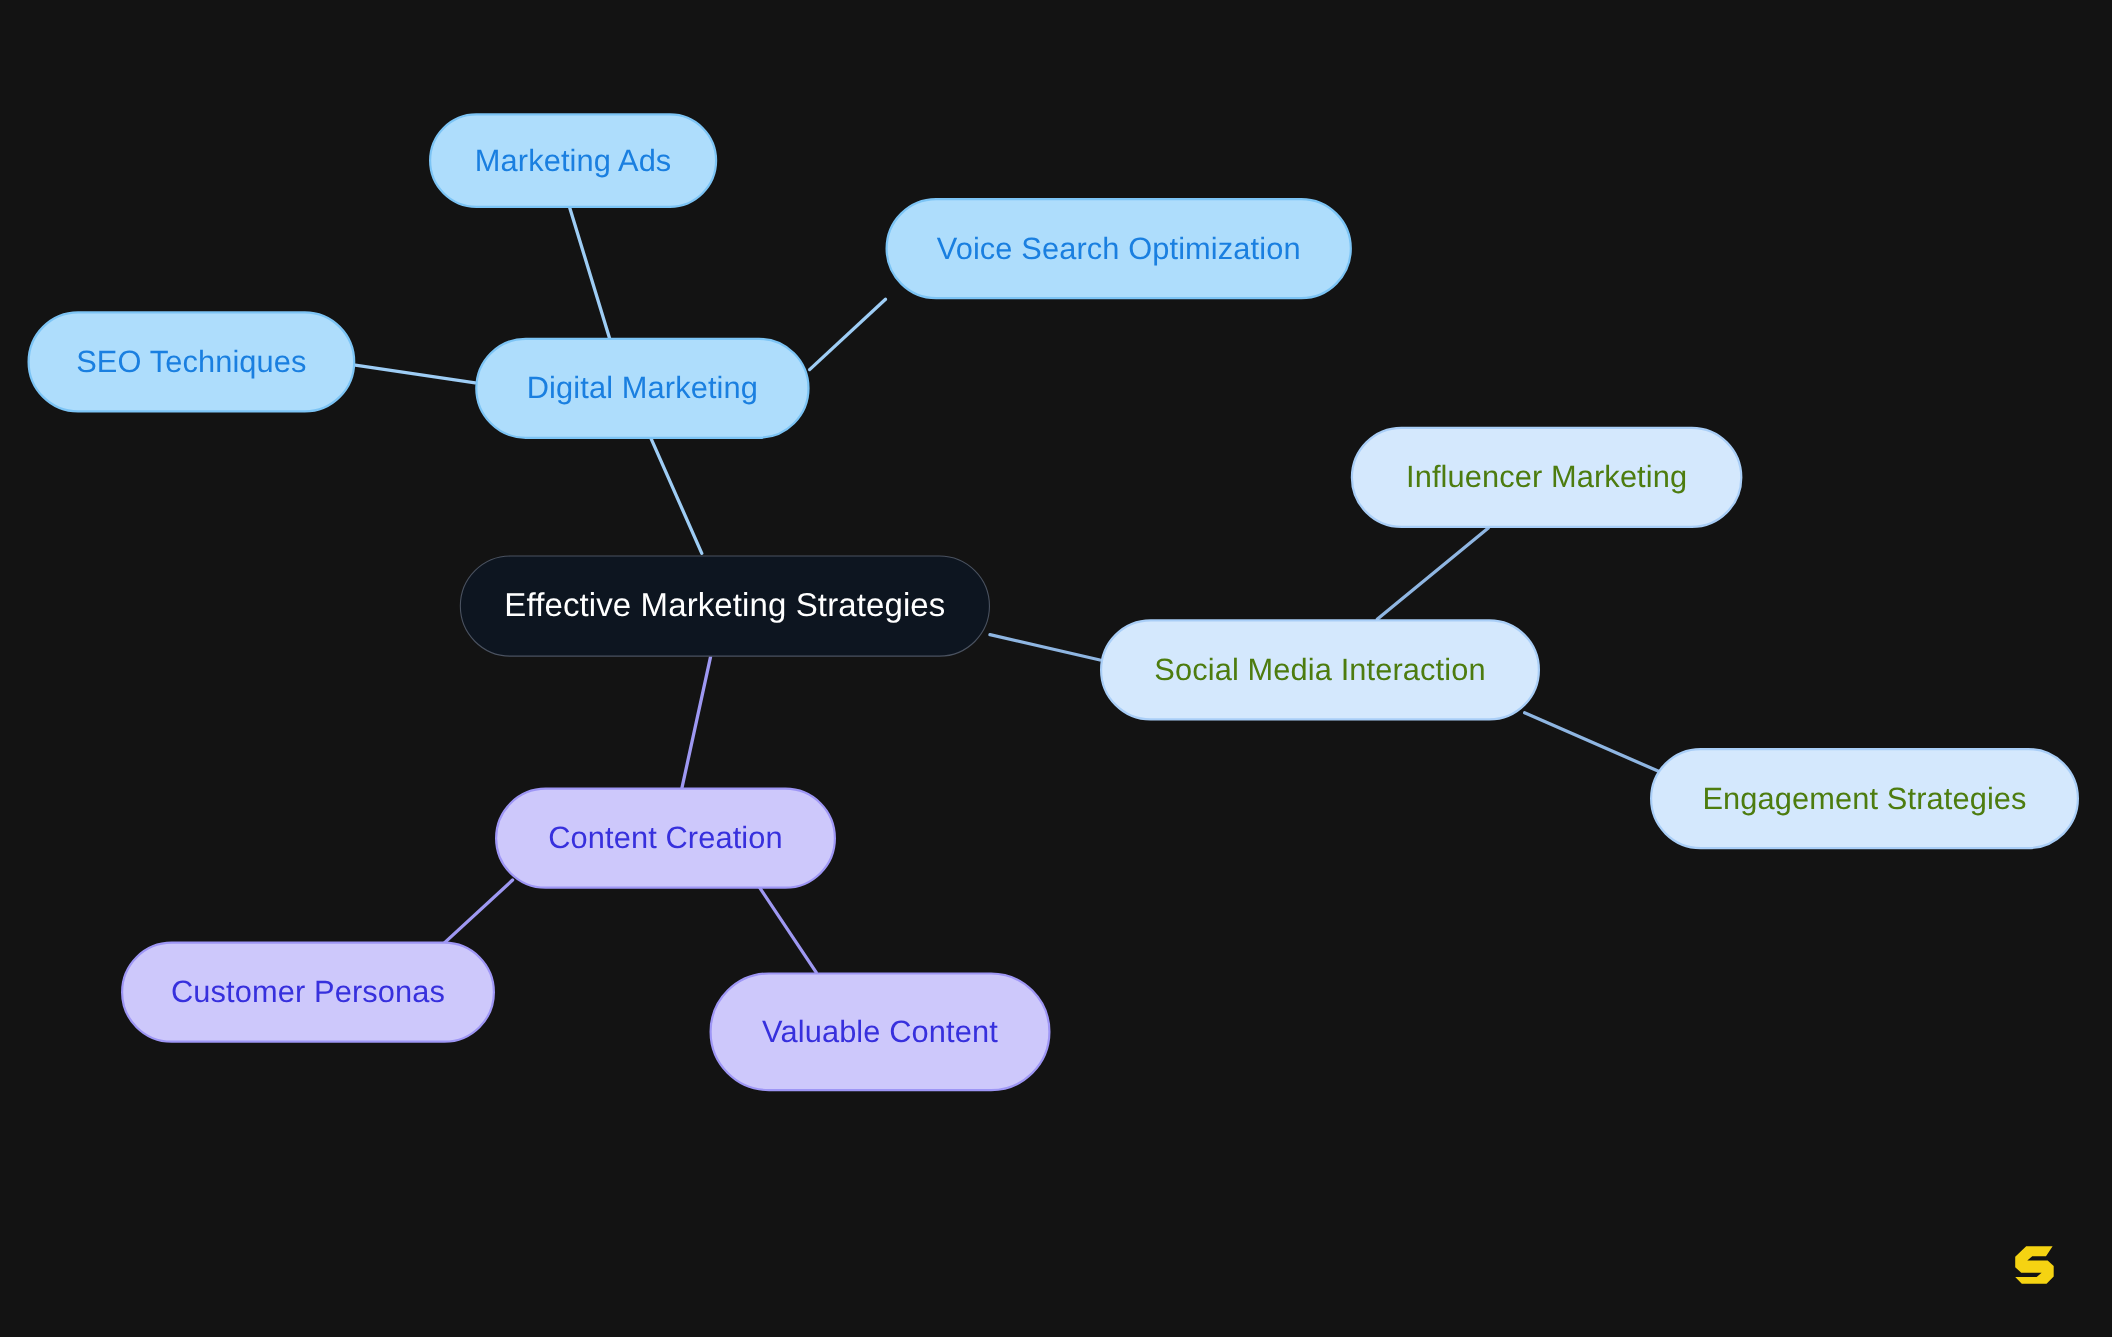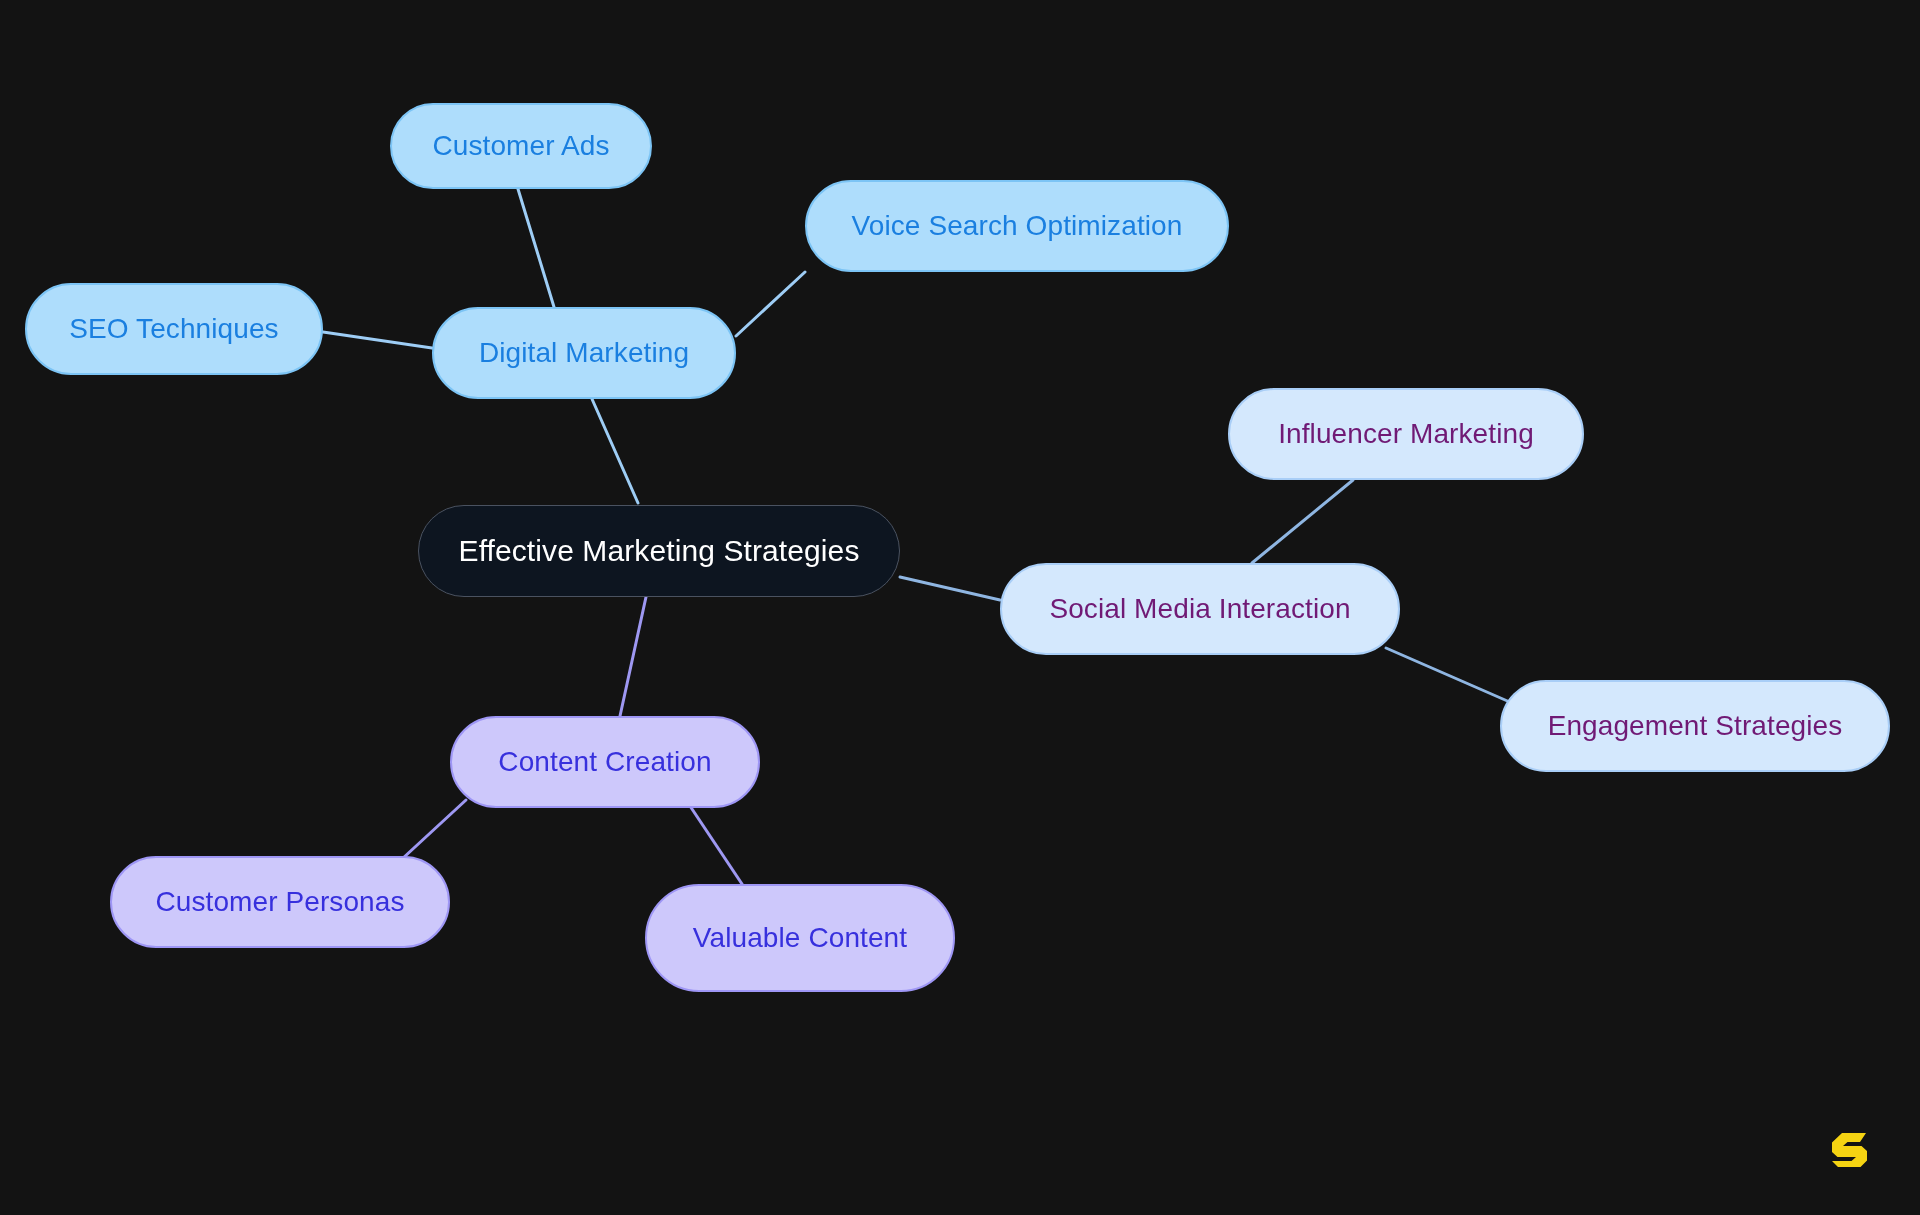--- a/index.html
+++ b/index.html
@@ -76,21 +76,21 @@
     background: #aeddfc;
     border-color: #7cc4f5;
     color: #1a7fe0;
     font-size: 28px;
   }
 
   
   .node.paleblue {
     background: #d4e8fd;
     border-color: #a9cef7;
-    color: #701a75;
+    color: #4d7c0f;
     font-size: 28px;
   }
 
   
   .node.purple {
     background: #cdc8fb;
     border-color: #9e96f5;
     color: #3730dd;
     font-size: 28px;
   }
@@ -121,21 +121,21 @@
       <line x1="646" y1="597" x2="620" y2="716" stroke="#9e98f2" stroke-width="3" stroke-linecap="round"></line>
       <line x1="466" y1="800" x2="402" y2="859" stroke="#9e98f2" stroke-width="3" stroke-linecap="round"></line>
       <line x1="690" y1="806" x2="742" y2="884" stroke="#9e98f2" stroke-width="3" stroke-linecap="round"></line>
     </svg>
 
   <div id="node-layer">
       <div class="node root" style="left: 418px; top: 505px; width: 482px; height: 92px;">
         <span class="node-label">Effective Marketing Strategies</span>
       </div>
       <div class="node blue" style="left: 390px; top: 103px; width: 262px; height: 86px;">
-        <span class="node-label">Customer Ads</span>
+        <span class="node-label">Marketing Ads</span>
       </div>
       <div class="node blue" style="left: 432px; top: 307px; width: 304px; height: 92px;">
         <span class="node-label">Digital Marketing</span>
       </div>
       <div class="node blue" style="left: 25px; top: 283px; width: 298px; height: 92px;">
         <span class="node-label">SEO Techniques</span>
       </div>
       <div class="node paleblue" style="left: 1000px; top: 563px; width: 400px; height: 92px;">
         <span class="node-label">Social Media Interaction</span>
       </div>

